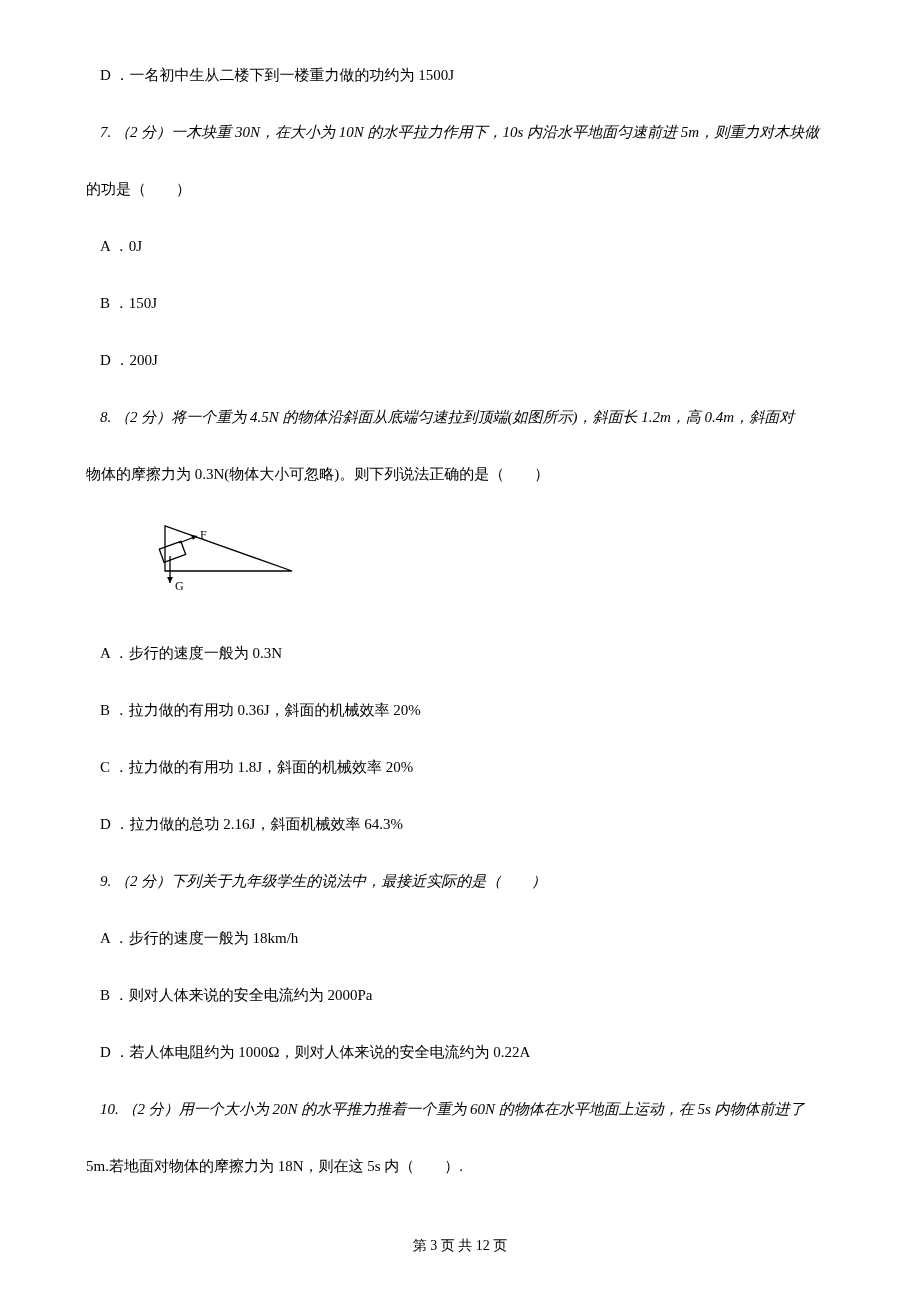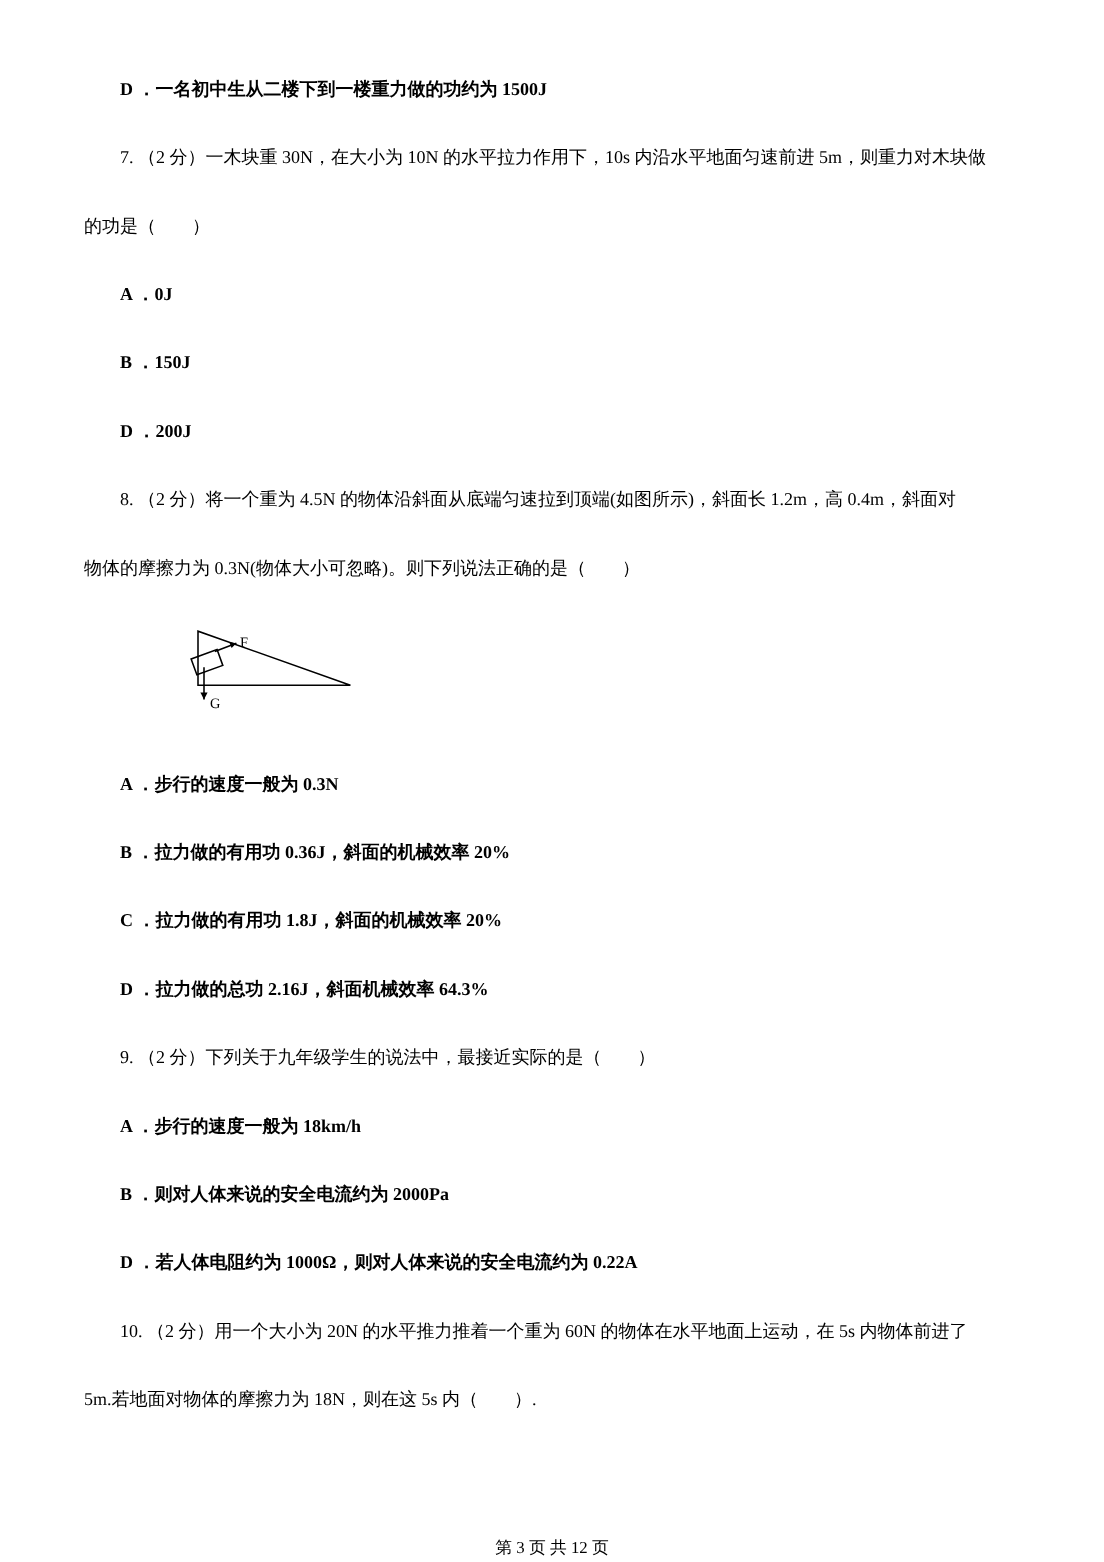--- a/index.html
+++ b/index.html
@@ -16,38 +16,38 @@
       line-height: 1.8;
       color: #000000;
       padding: 0;
     }
     .page {
       padding: 62px 70px 40px 70px;
     }
     .option {
       margin-left: 30px;
       margin-bottom: 30px;
-      font-weight: bold;
     }
     .question {
       margin-left: 30px;
       margin-bottom: 30px;
+      font-style: italic;
     }
     .question-continue {
-      margin-left: 0;
+      margin-left: 16px;
       margin-bottom: 30px;
     }
     .diagram {
       margin-left: 85px;
       margin-top: 5px;
       margin-bottom: 38px;
     }
     .footer {
       position: absolute;
-      top: 1278px;
+      top: 1233px;
       left: 0;
       width: 920px;
       text-align: center;
       font-size: 14px;
     }
   </style>
 </head>
 <body>
 
 <div class="page">

